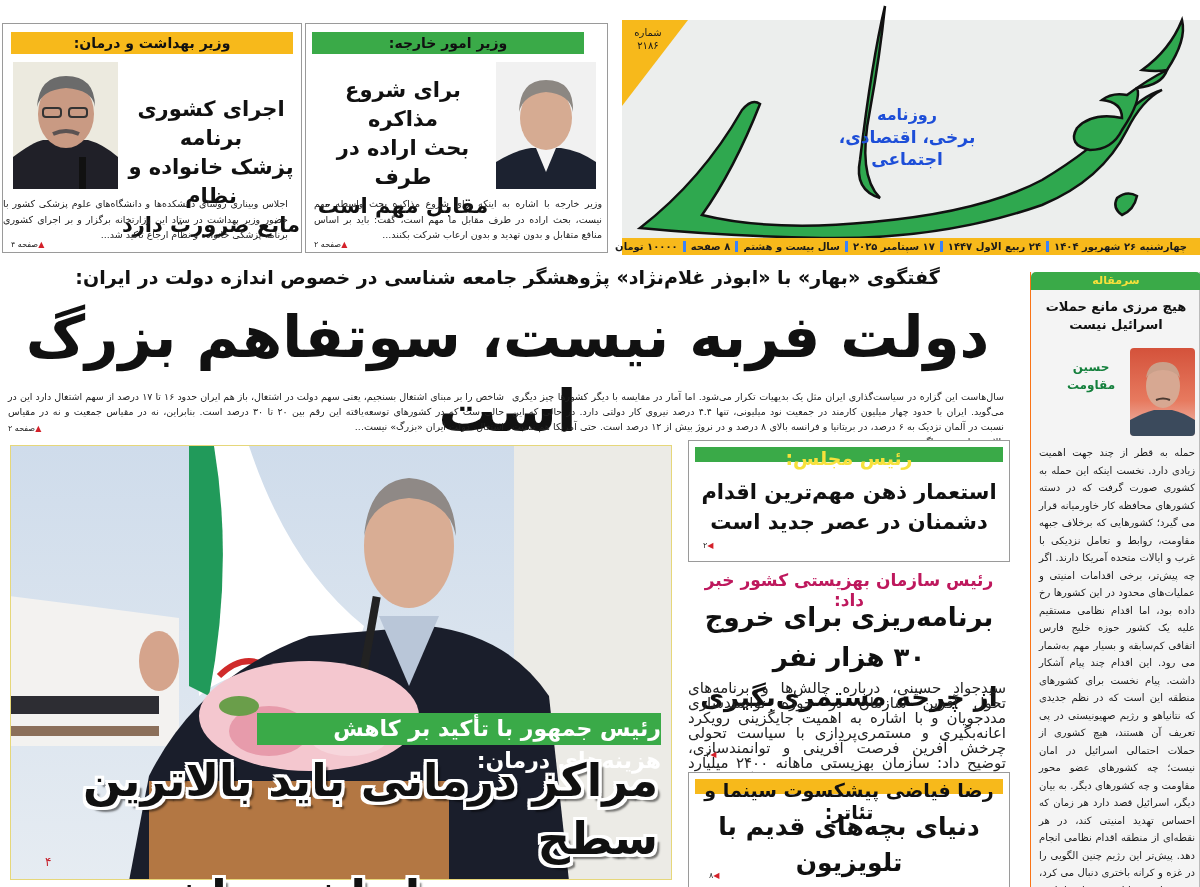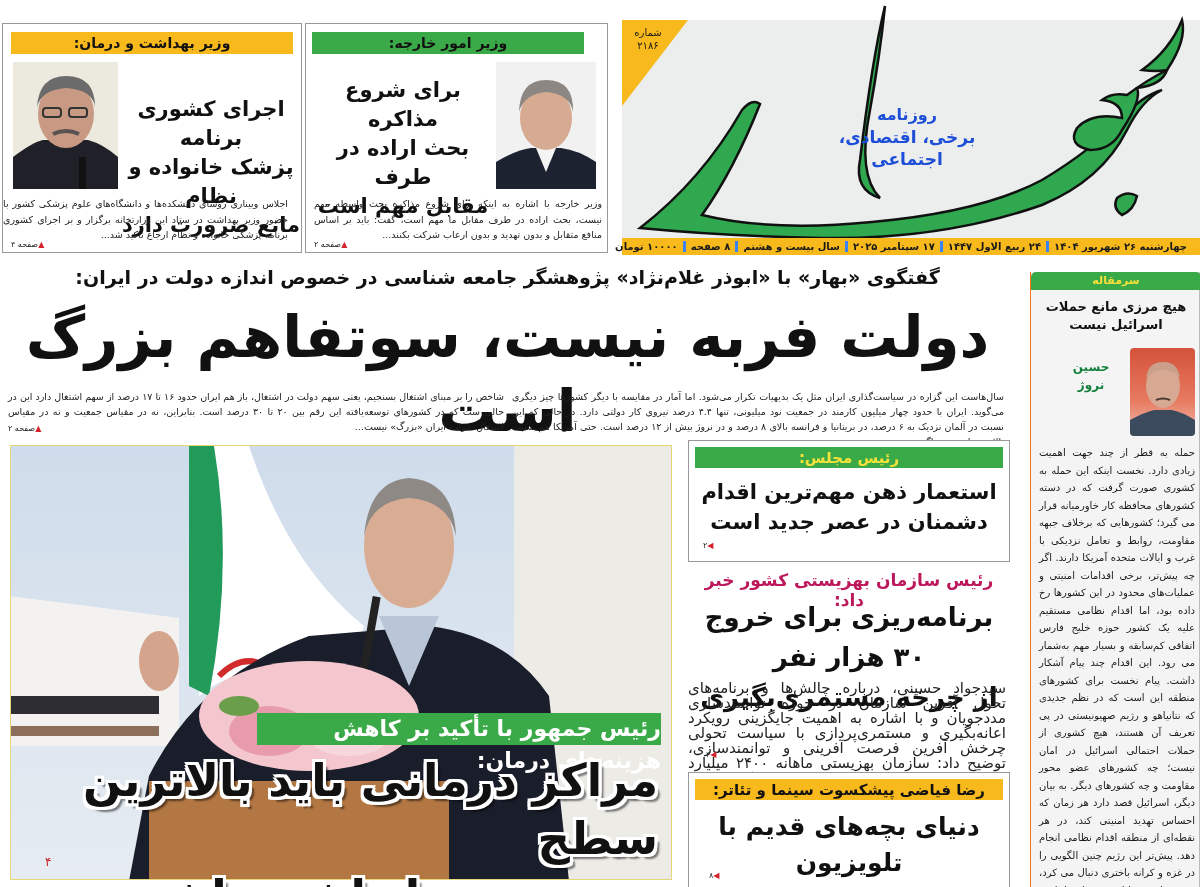--- a/index.html
+++ b/index.html
@@ -45,21 +45,21 @@
     
     .editorial { position: absolute; left: 1022px; top: 272px; width: 170px; height: 615px; border-left: 1px solid #f97316; border-right: 1px solid #bbb; background: #f4f4f4; margin-left: 8px; }
     .editorial-label { position: absolute; left: 0; top: 0; width: 170px; height: 18px; background: #3aaa48; color: #f7e13b; text-align: center; font-weight: bold; font-size: 11px; line-height: 18px; border-radius: 5px 5px 0 0; }
     .editorial-title { position: absolute; left: 6px; top: 26px; width: 158px; text-align: center; font-weight: bold; font-size: 13px; line-height: 18px; color: #111; }
     .editorial-author { position: absolute; left: 25px; top: 86px; width: 70px; text-align: center; font-weight: bold; font-size: 12px; line-height: 18px; color: #15803d; }
     .editorial-photo { position: absolute; left: 99px; top: 76px; width: 65px; height: 88px; background: linear-gradient(180deg,#d4523b 0%,#e77a5f 60%,#f0c2b7 100%); border-radius: 4px; overflow: hidden; }
     .editorial-body { position: absolute; left: 8px; top: 172px; width: 156px; font-size: 10px; line-height: 17.5px; color: #1a1a1a; text-align: justify; }
 
     
     .mid-box { position: absolute; left: 688px; width: 322px; border: 1px solid #9a9a9a; background: #fff; }
-    .mid-bar { position: absolute; left: 6px; right: 6px; top: 6px; height: 21px; font-weight: bold; font-size: 15px; line-height: 22px; text-align: center; color: #fff; }
+    .mid-bar { position: absolute; left: 6px; right: 6px; top: 6px; height: 15px; font-weight: bold; font-size: 19px; line-height: 22px; text-align: center; color: #fff; }
     .mid-title { position: absolute; left: 4px; right: 4px; text-align: center; font-weight: bold; color: #111; }
     .mid-kicker { position: absolute; left: 688px; top: 570px; width: 322px; text-align: center; font-weight: bold; font-size: 17px; color: #be185d; }
     .mid-title2 { position: absolute; left: 688px; top: 597px; width: 322px; text-align: center; font-weight: 900; font-size: 26px; line-height: 40px; color: #111; }
     .mid-body { position: absolute; left: 688px; top: 681px; width: 318px; font-size: 15px; line-height: 15px; color: #222; text-align: justify; }
 
     
     .main-photo { position: absolute; left: 10px; top: 445px; width: 662px; height: 435px; border: 1px solid #e6d77a; overflow: hidden; background: #dfe6ec; }
     .photo-kicker { position: absolute; left: 257px; top: 713px; width: 404px; height: 32px; background: #3aaa48; color: #fff; font-weight: bold; font-size: 22px; line-height: 32px; }
     .photo-headline { position: absolute; left: 30px; top: 752px; width: 640px; text-align: right; font-weight: 900; font-size: 45px; line-height: 58px; color: #111; padding-right: 12px;
       text-shadow: 3px 3px 0 #fff, -3px -3px 0 #fff, 3px -3px 0 #fff, -3px 3px 0 #fff, 0 3px 0 #fff, 3px 0 0 #fff, 0 -3px 0 #fff, -3px 0 0 #fff, 5px 5px 2px rgba(0,0,0,0.5); }
@@ -159,21 +159,21 @@
   <span class="page-ref" style="position:static; float:left; margin-top:2px;">
     <span class="tri">▲</span><span>صفحه ۲</span>
   </span>
 </div>
 
 <div class="editorial">
   <div class="editorial-label">سرمقاله</div>
   <div class="editorial-title">هیچ مرزی مانع حملات اسرائیل نیست</div>
   <div class="editorial-author">
     <div>حسین</div>
-    <div>نروژ</div>
+    <div>مقاومت</div>
   </div>
   <div class="editorial-photo">
     <svg width="65" height="88" viewBox="0 0 65 88">
       <path d="M0 88 L0 72 Q15 64 24 62 L42 62 Q52 64 65 72 L65 88 Z" fill="#3b4a5c"></path>
       <ellipse cx="33" cy="38" rx="17" ry="22" fill="#d7a892"></ellipse>
       <path d="M16 30 Q18 14 33 14 Q48 14 50 30 Q44 22 33 22 Q22 22 16 30 Z" fill="#caa08a"></path>
       <path d="M26 52 Q33 49 40 52" stroke="#4a3a32" stroke-width="2" fill="none"></path>
     </svg>
   </div>
   <div class="editorial-body">حمله به قطر از چند جهت اهمیت زیادی دارد. نخست اینکه این حمله به کشوری صورت گرفت که در دسته کشورهای محافظه کار خاورمیانه قرار می گیرد؛ کشورهایی که برخلاف جبهه مقاومت، روابط و تعامل نزدیکی با غرب و ایالات متحده آمریکا دارند. اگر چه پیش‌تر، برخی اقدامات امنیتی و عملیات‌های محدود در این کشورها رخ داده بود، اما اقدام نظامی مستقیم علیه یک کشور حوزه خلیج فارس اتفاقی کم‌سابقه و بسیار مهم به‌شمار می رود. این اقدام چند پیام آشکار داشت. پیام نخست برای کشورهای منطقه این است که در نظم جدیدی که نتانیاهو و رژیم صهیونیستی در پی تعریف آن هستند، هیچ کشوری از حملات احتمالی اسرائیل در امان نیست؛ چه کشورهای عضو محور مقاومت و چه کشورهای دیگر. به بیان دیگر، اسرائیل قصد دارد هر زمان که احساس تهدید امنیتی کند، در هر نقطه‌ای از منطقه اقدام نظامی انجام دهد. پیش‌تر این رژیم چنین الگویی را در غزه و کرانه باختری دنبال می کرد، سپس دامنه عملیات خود را به لبنان و سوریه گسترش داد و اکنون وارد سطح تازه‌ای شده است. حمله به قطر می تواند آغاز روندی باشد که در آن اسرائیل کل منطقه را حوزه عملیات آزاد خود تلقی کند.</div>

